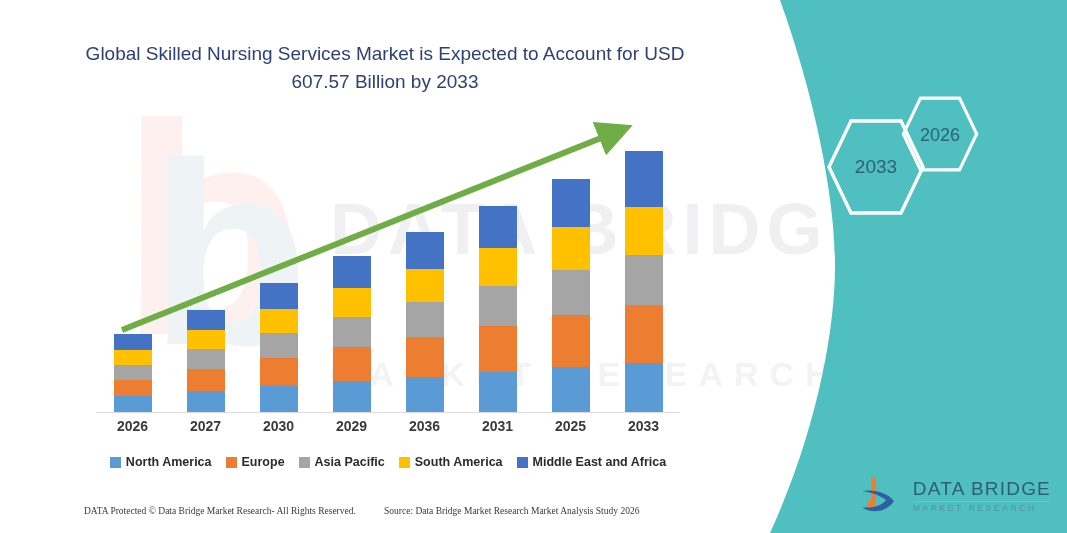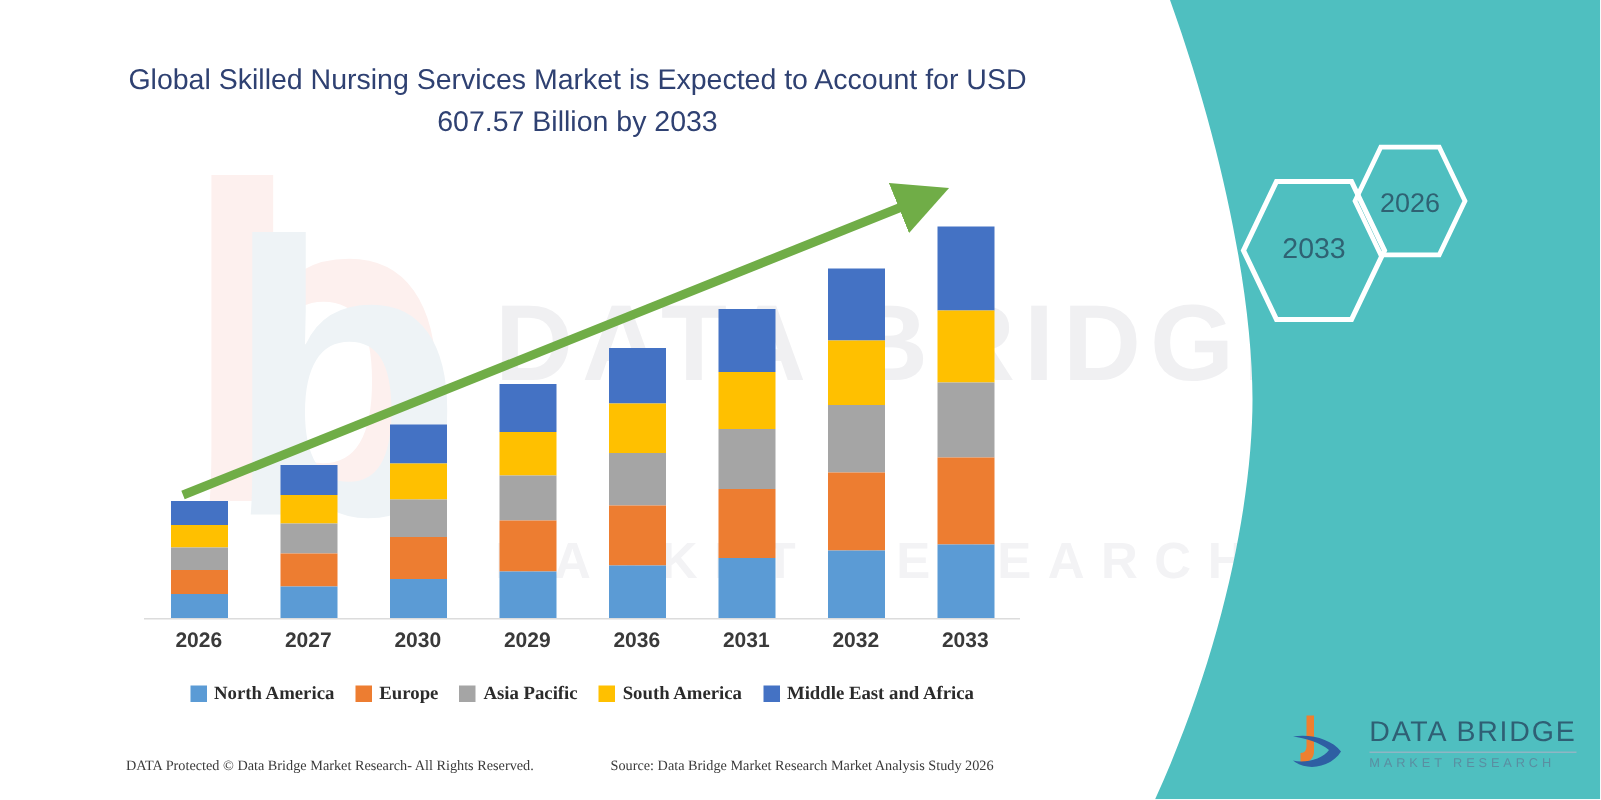--- a/index.html
+++ b/index.html
@@ -151,33 +151,33 @@
   .legend {
     position: absolute;
     left: 80px; top: 455px;
     width: 616px;
     display: flex; justify-content: center; align-items: center;
     gap: 14px;
     z-index: 2;
   }
   .legend-item { display: flex; align-items: center; gap: 5px; }
   .legend-sw { width: 11px; height: 11px; display: inline-block; }
-  .legend-label { font-size: 12.5px; font-weight: bold; color: #2b2b2b; white-space: nowrap; font-family: Liberation Serif, serif; }
+  .legend-label { font-size: 12.5px; font-weight: bold; color: #2b2b2b; white-space: nowrap; }
 
   .footer {
     position: absolute;
     left: 0; top: 506px;
     width: 700px;
     z-index: 4;
     font-family: "Liberation Serif", serif;
     font-size: 9.5px;
     color: #3a3a3a;
   }
   .footer .f1 { position: absolute; left: 84px; top: 0; white-space: nowrap; }
-  .footer .f2 { position: absolute; left: 407px; top: 0; white-space: nowrap; }
+  .footer .f2 { position: absolute; left: 384px; top: 0; white-space: nowrap; }
 </style>
 </head>
 <body>
 
 <div id="root">
 
   <div class="wm-b">b</div>
   <div class="wm-b2">b</div>
   <div class="wm wm-big">DATA BRIDGE</div>
   <div class="wm wm-sub">MARKET RESEARCH</div>
@@ -272,21 +272,21 @@
       <line x1="26" y1="220" x2="520" y2="22" stroke="#70ad47" stroke-width="6" marker-end="url(#ah)"></line>
     </svg>
 
     <div class="xlabels" id="xlabels">
         <div>2026</div>
         <div>2027</div>
         <div>2030</div>
         <div>2029</div>
         <div>2036</div>
         <div>2031</div>
-        <div>2032</div>
+        <div>2025</div>
         <div>2033</div>
       </div>
 
     <div class="legend" id="legend">
         <div class="legend-item">
           <span class="legend-sw" style="background: rgb(91, 155, 213);"></span>
           <span class="legend-label">North America</span>
         </div>
         <div class="legend-item">
           <span class="legend-sw" style="background: rgb(237, 125, 49);"></span>

